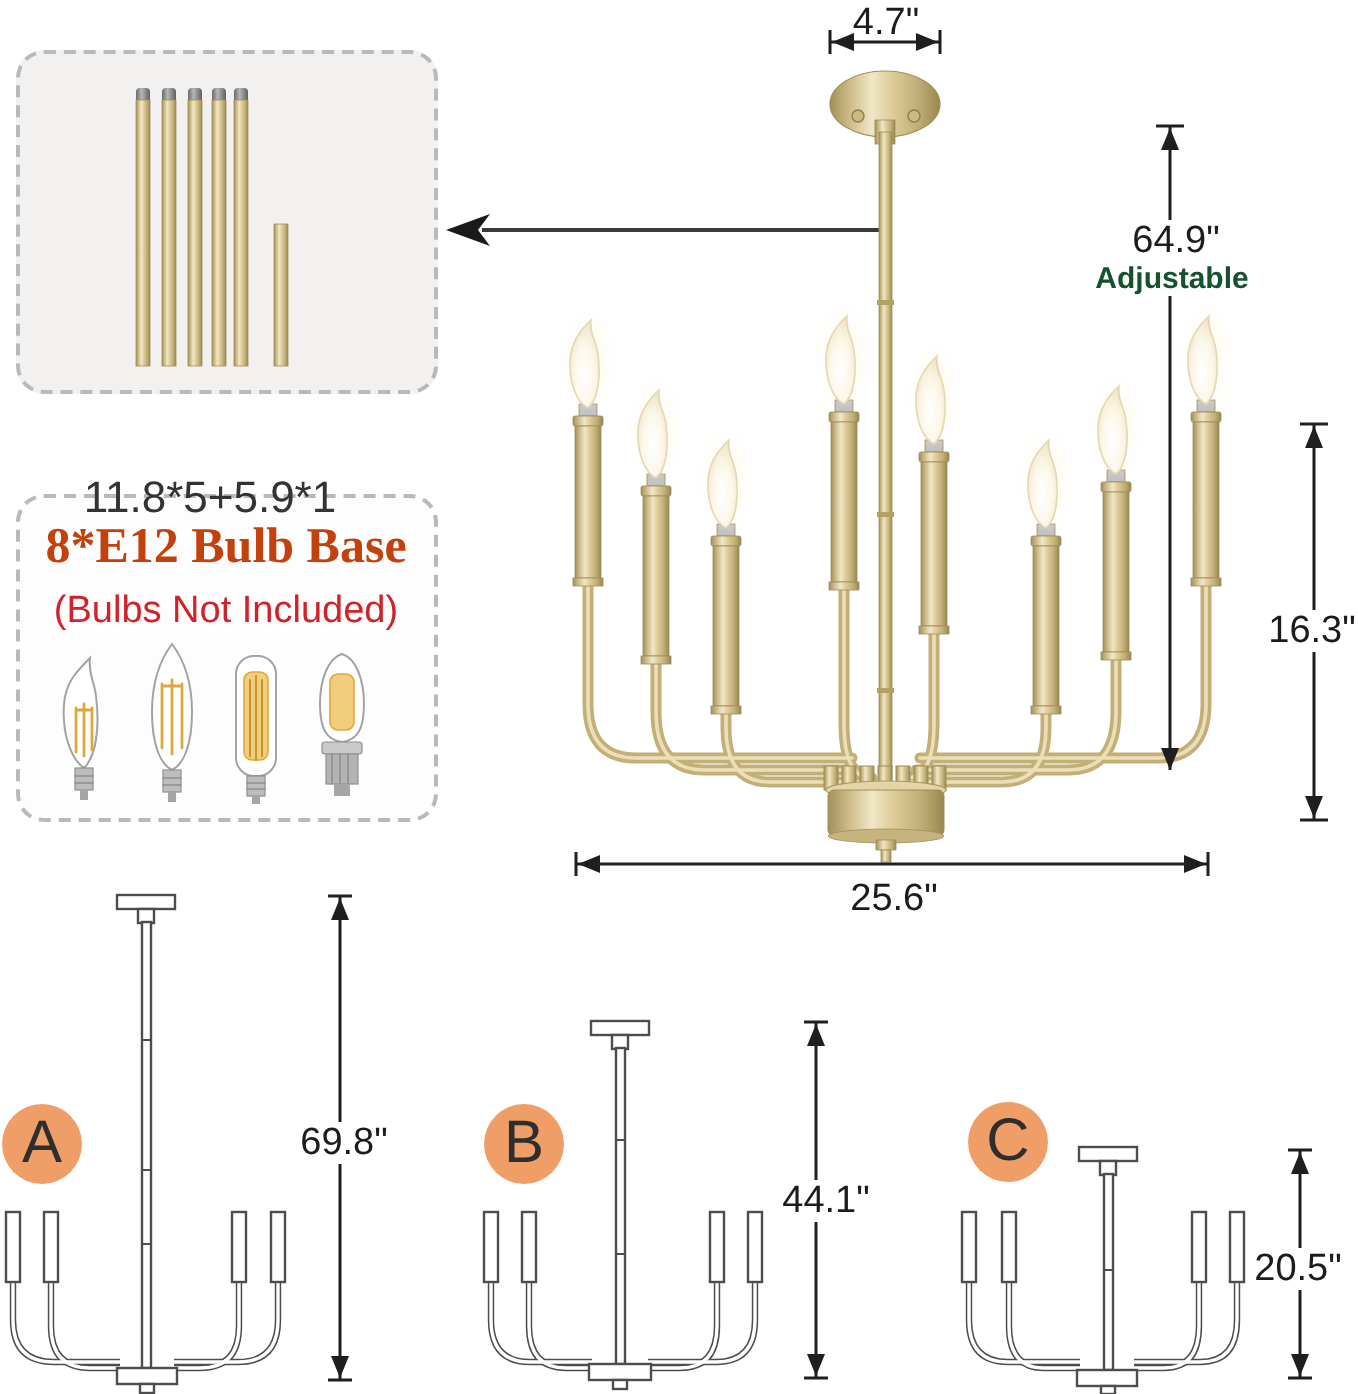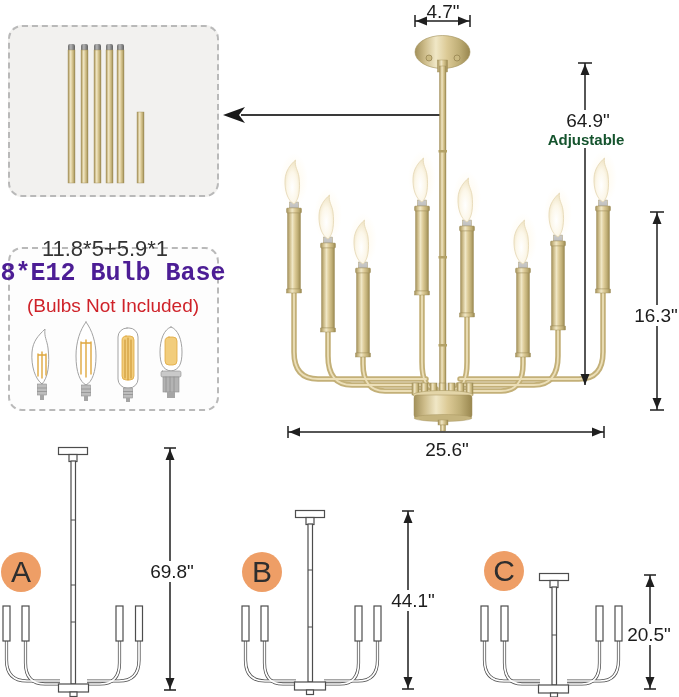--- a/index.html
+++ b/index.html
@@ -6,21 +6,21 @@
   .canvas{position:relative;width:679px;height:697px;background:#fff;overflow:hidden;
           font-family:"Liberation Sans",sans-serif;}
   .box{position:absolute;border:2px dashed #b9b9b9;border-radius:14px;box-sizing:border-box;}
   #rod-box{left:8px;top:25px;width:211px;height:172px;background:#f2f1ef;}
   #bulb-box{left:8px;top:247px;width:211px;height:164px;background:#fdfdfd;}
   svg.art{position:absolute;left:0;top:0;display:block;}
   .lbl{position:absolute;transform:translateX(-50%);white-space:nowrap;color:#1c1c1c;line-height:1;}
   .lbl.bg{background:#ffffff;padding:1px 3px;}
   .dim{font-size:19px;}
   #rod-label{font-size:22px;color:#333;}
-  #bulb-title{font-family:Liberation Mono, monospace;font-weight:bold;font-size:25px;color:#4c1d95;}
+  #bulb-title{font-family:Liberation Serif, serif;font-weight:bold;font-size:25px;color:#c2410c;}
   #bulb-subtitle{font-size:19px;color:#cf2229;}
   #adjustable-label{font-size:15px;font-weight:bold;color:#14532d;}
   .circle{position:absolute;width:40px;height:40px;border-radius:50%;background:#ee9e66;
           display:flex;align-items:center;justify-content:center;font-size:30px;color:#2e2e2e;}
 </style>
 </head>
 <body>
 
 <div class="canvas">
 

